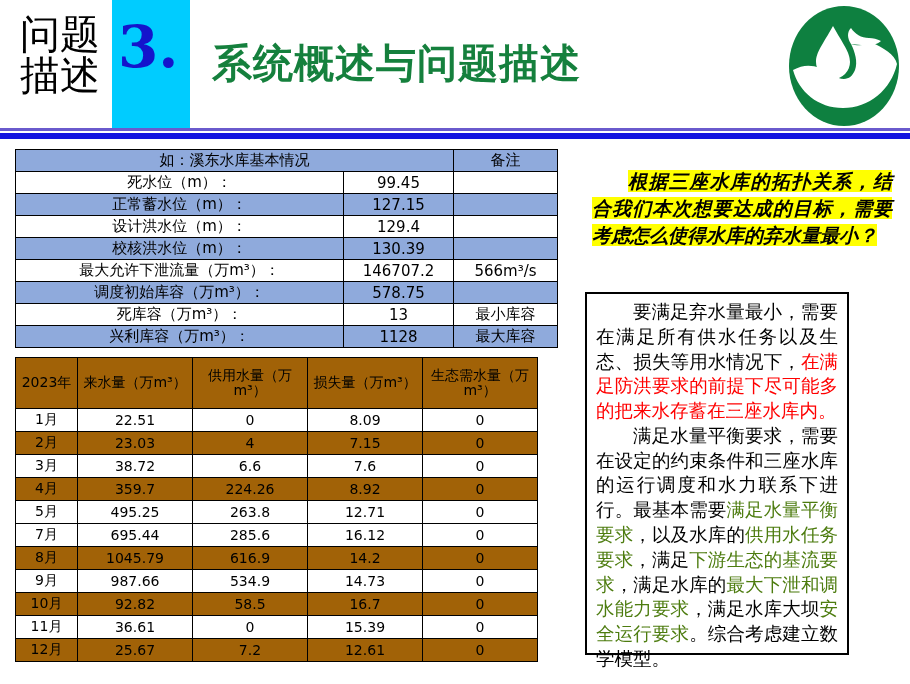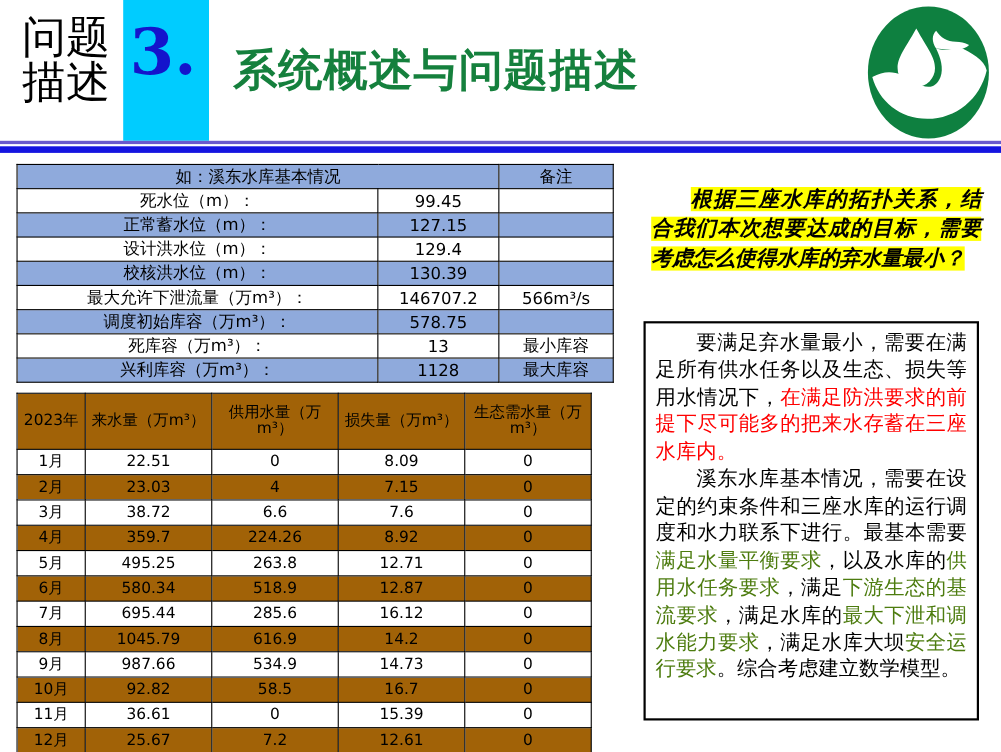--- a/index.html
+++ b/index.html
@@ -152,21 +152,21 @@
   #callout-goal .hl {
     background: #FFFF00;
     box-decoration-break: clone;
     -webkit-box-decoration-break: clone;
   }
 
   
   #panel-analysis {
     position: absolute;
     left: 585px; top: 292px;
-    width: 305px; height: 363px;
+    width: 264px; height: 363px;
     border: 2px solid #000000;
     background: #FFFFFF;
     box-sizing: border-box;
     padding: 6px 9px 4px 9px;
     font-size: 18.5px;
     line-height: 1.34;
     color: #000000;
     text-align: justify;
   }
   #panel-analysis p {
@@ -307,27 +307,20 @@
       <td>8.92</td>
       <td>0</td>
     </tr>
     <tr class="r-white">
       <td>5月</td>
       <td>495.25</td>
       <td>263.8</td>
       <td>12.71</td>
       <td>0</td>
     </tr>
-    <tr class="r-green">
-      <td>6月</td>
-      <td>580.34</td>
-      <td>518.9</td>
-      <td>12.87</td>
-      <td>0</td>
-    </tr>
     <tr class="r-white">
       <td>7月</td>
       <td>695.44</td>
       <td>285.6</td>
       <td>16.12</td>
       <td>0</td>
     </tr>
     <tr class="r-green">
       <td>8月</td>
       <td>1045.79</td>
@@ -365,14 +358,14 @@
     </tr>
   </tbody>
 </table>
 
 <div id="callout-goal">
   <span class="hl">根据三座水库的拓扑关系，结合我们本次想要达成的目标，需要考虑怎么使得水库的弃水量最小？</span>
 </div>
 
 <div id="panel-analysis">
   <p><span>要满足弃水量最小，需要在满足所有供水任务以及生态、损失等用水情况下，</span><span class="t-red">在满足防洪要求的前提下尽可能多的把来水存蓄在三座水库内。</span></p>
-  <p><span>溪东水库基本情况，需要在设定的约束条件和三座水库的运行调度和水力联系下进行。最基本需要</span><span class="t-blue">满足水量平衡要求</span><span>，以及水库的</span><span class="t-blue">供用水任务要求</span><span>，满足</span><span class="t-blue">下游生态的基流要求</span><span>，满足水库的</span><span class="t-blue">最大下泄和调水能力要求</span><span>，满足水库大坝</span><span class="t-blue">安全运行要求</span><span>。综合考虑建立数学模型。</span></p>
+  <p><span>满足水量平衡要求，需要在设定的约束条件和三座水库的运行调度和水力联系下进行。最基本需要</span><span class="t-blue">满足水量平衡要求</span><span>，以及水库的</span><span class="t-blue">供用水任务要求</span><span>，满足</span><span class="t-blue">下游生态的基流要求</span><span>，满足水库的</span><span class="t-blue">最大下泄和调水能力要求</span><span>，满足水库大坝</span><span class="t-blue">安全运行要求</span><span>。综合考虑建立数学模型。</span></p>
 </div>
 
 </body></html>

